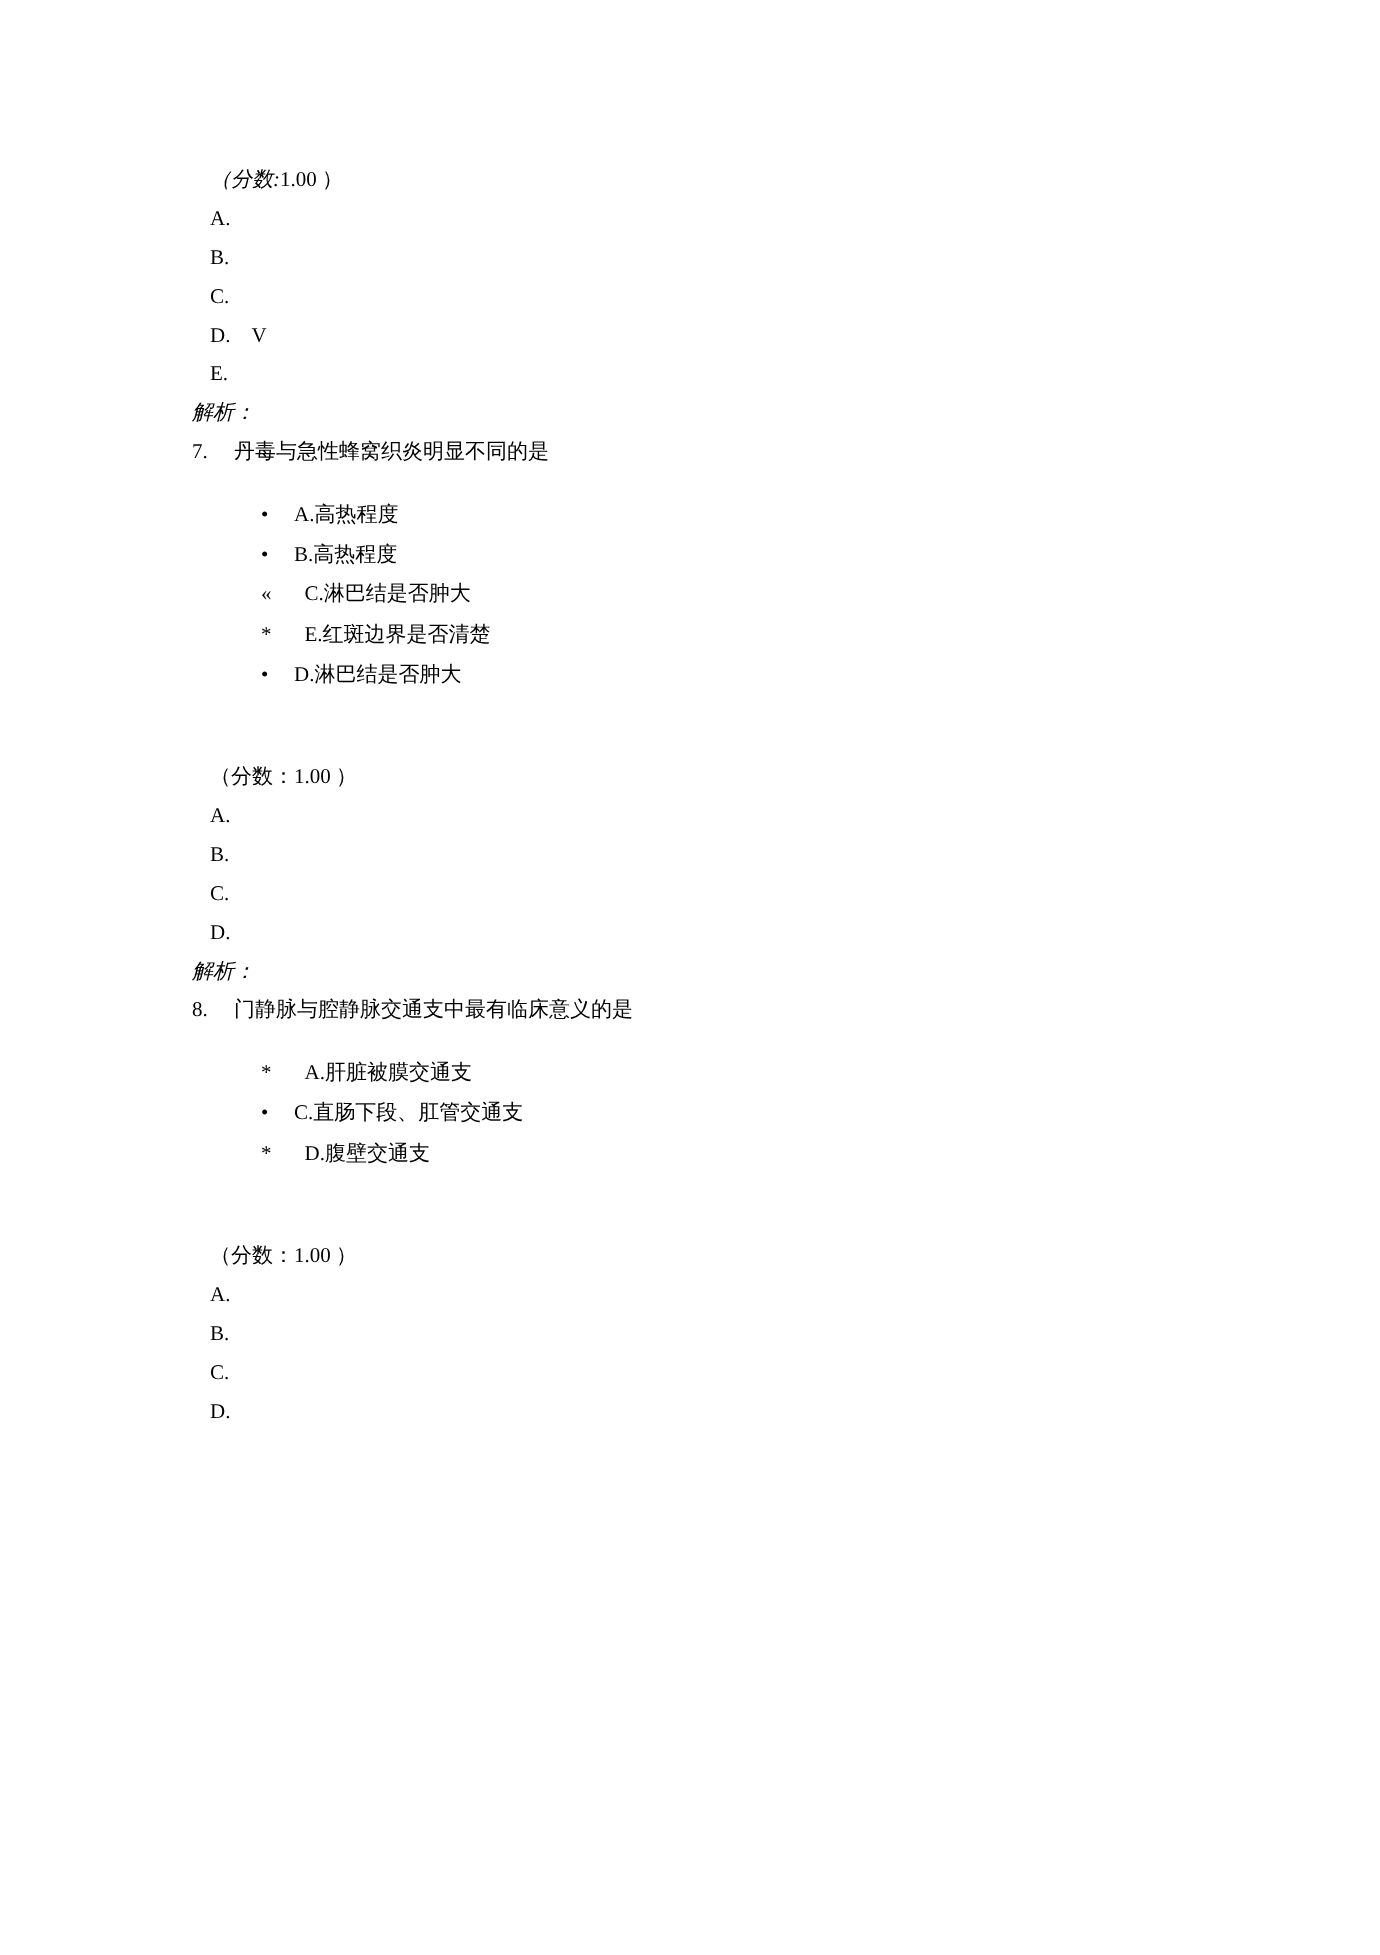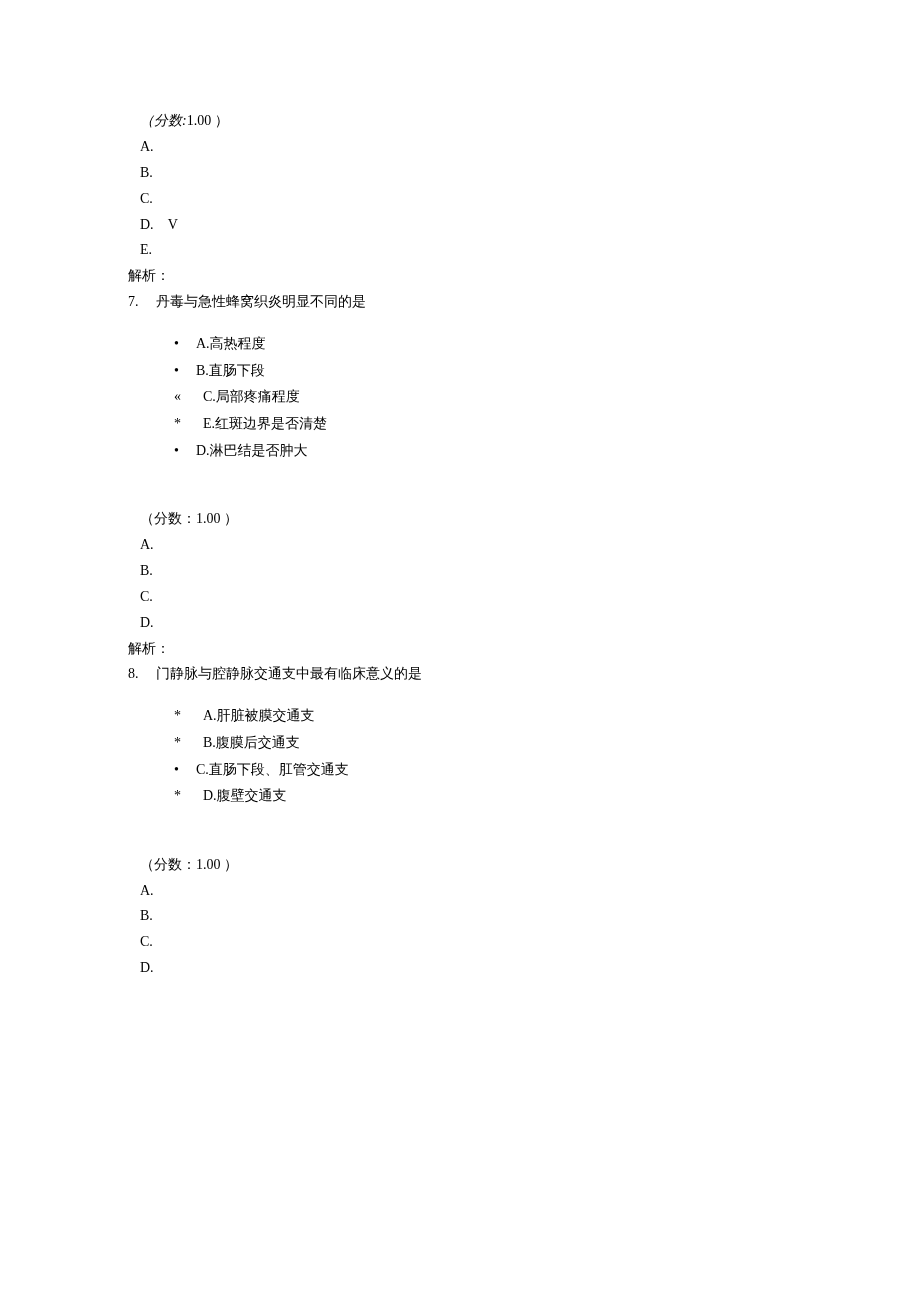--- a/index.html
+++ b/index.html
@@ -26,20 +26,21 @@
   }
   .answer-line {
     padding-left: 12px;
   }
   .answer-line .check {
     display: inline-block;
     margin-left: 14px;
   }
   .jiexi {
     padding-left: 0;
+    font-style: italic;
   }
   .q-stem {
     padding-left: 0;
   }
   .q-stem .qnum {
     display: inline-block;
     width: 28px;
   }
   .options {
     padding-left: 46px;
@@ -69,40 +70,39 @@
     <span>D.</span><span class="check">V</span>
   </div>
   <div class="answer-line">E.</div>
   <div class="jiexi">解析：</div>
 
   <div class="q-stem">
     <span class="qnum">7.</span><span>丹毒与急性蜂窝织炎明显不同的是</span>
   </div>
   <div class="options">
     <div class="opt"><span class="bullet">•</span><span>A.高热程度</span></div>
-    <div class="opt"><span class="bullet">•</span><span>B.直肠下段</span></div>
-    <div class="opt"><span class="bullet">«</span>&nbsp;&nbsp;<span>C.局部疼痛程度</span></div>
+    <div class="opt"><span class="bullet">•</span><span>B.高热程度</span></div>
+    <div class="opt"><span class="bullet">«</span>&nbsp;&nbsp;<span>C.淋巴结是否肿大</span></div>
     <div class="opt"><span class="bullet">*</span>&nbsp;&nbsp;<span>E.红斑边界是否清楚</span></div>
     <div class="opt"><span class="bullet">•</span><span>D.淋巴结是否肿大</span></div>
   </div>
   <div class="score-line">
     <span>（分数：</span><span>1.00 ）</span>
   </div>
   <div class="answer-line">A.</div>
   <div class="answer-line">B.</div>
   <div class="answer-line">C.</div>
   <div class="answer-line">D.</div>
   <div class="jiexi">解析：</div>
 
   <div class="q-stem">
     <span class="qnum">8.</span><span>门静脉与腔静脉交通支中最有临床意义的是</span>
   </div>
   <div class="options">
     <div class="opt"><span class="bullet">*</span>&nbsp;&nbsp;<span>A.肝脏被膜交通支</span></div>
-    <div class="opt"><span class="bullet">*</span>&nbsp;&nbsp;<span>B.腹膜后交通支</span></div>
     <div class="opt"><span class="bullet">•</span><span>C.直肠下段、肛管交通支</span></div>
     <div class="opt"><span class="bullet">*</span>&nbsp;&nbsp;<span>D.腹壁交通支</span></div>
   </div>
   <div class="score-line">
     <span>（分数：</span><span>1.00 ）</span>
   </div>
   <div class="answer-line">A.</div>
   <div class="answer-line">B.</div>
   <div class="answer-line">C.</div>
   <div class="answer-line">D.</div>

